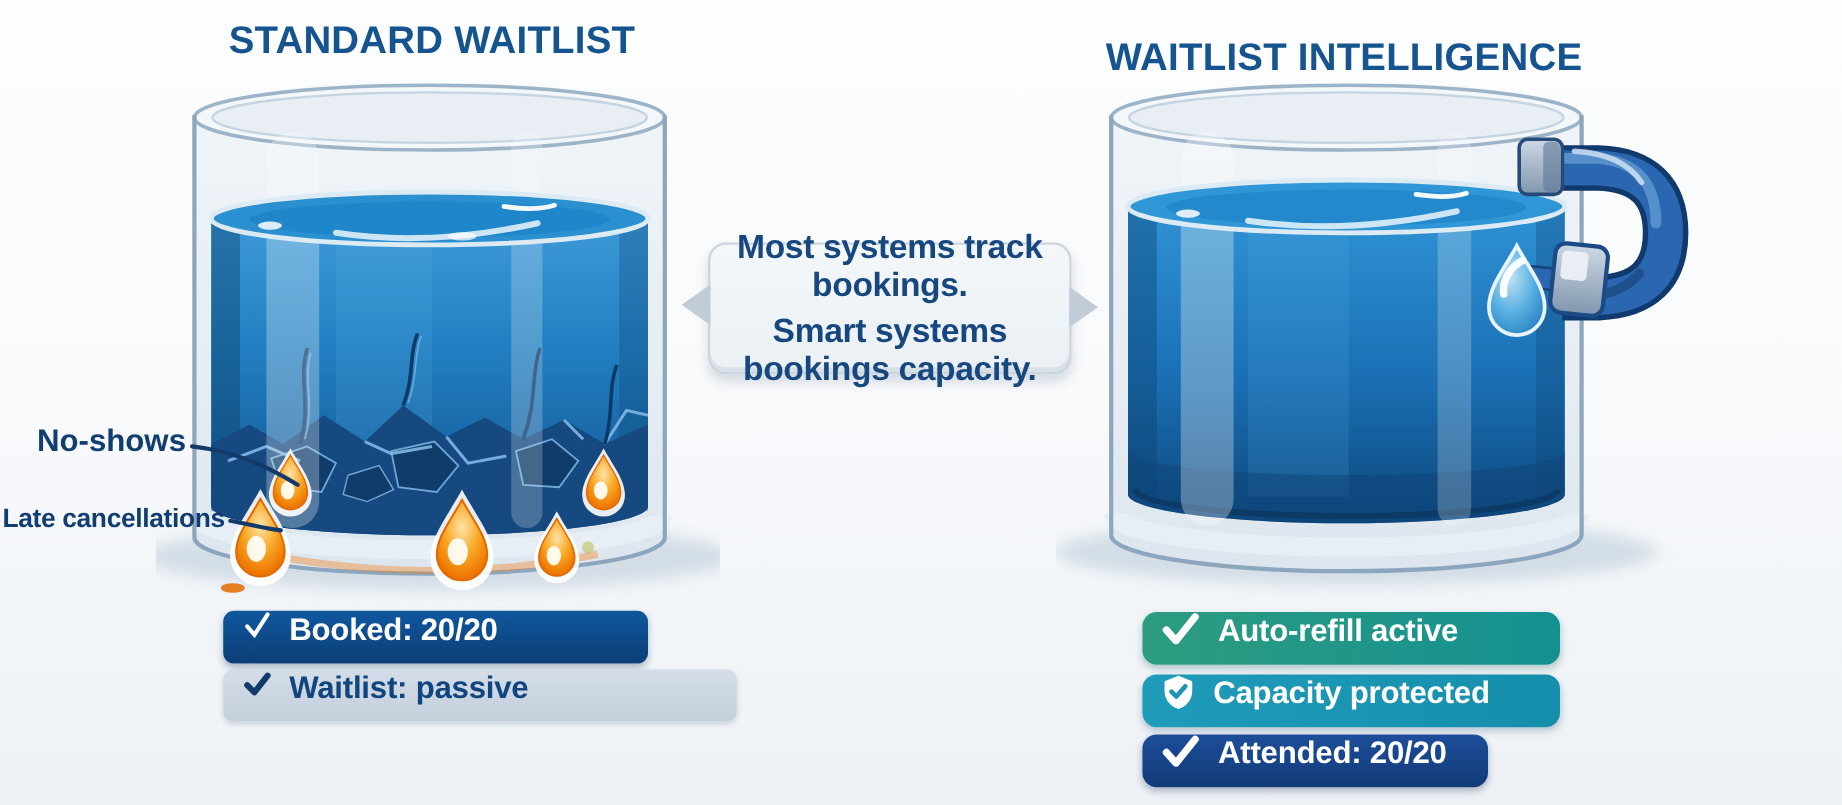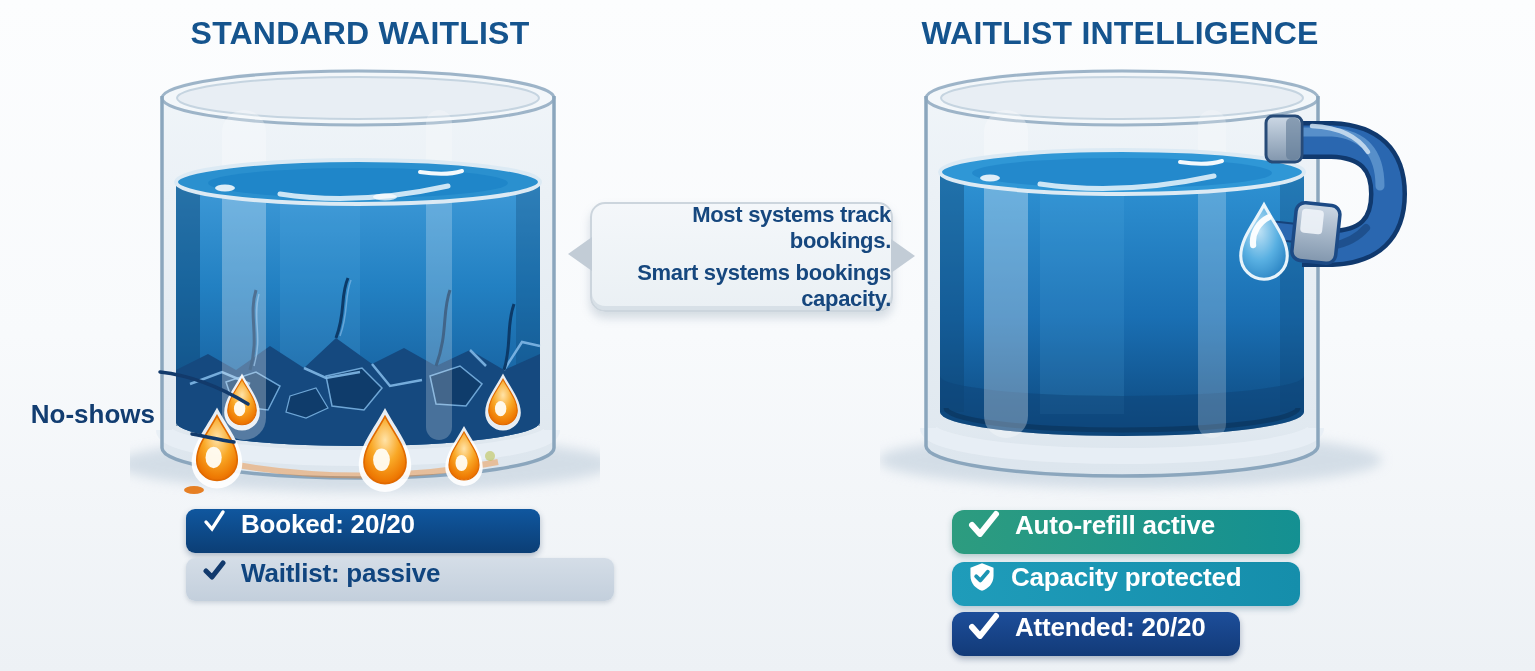--- a/index.html
+++ b/index.html
@@ -6,39 +6,39 @@
   .canvas {
     position:relative; width:1535px; height:671px; overflow:hidden;
     background:linear-gradient(180deg,#fcfdfe 0%,#f8fafc 50%,#edf1f5 100%);
     font-family:"Liberation Sans", sans-serif;
   }
   .panel-title {
     position:absolute; top:15px; width:470px; text-align:center;
     font-size:32px; font-weight:800; letter-spacing:0.2px; color:#15548e;
   }
   .title-left  { left:125px; }
-  .title-right { left:885px; }
+  .title-right { left:885px;margin-top:14px; }
 
   .ill { position:absolute; }
   .glass-left  { left:130px; top:66px; }
   .glass-right { left:880px; top:60px; }
   .connectors  { left:0; top:330px; }
 
-  .callout { position:absolute; font-weight:800; color:#123d71;margin-top:47px; }
+  .callout { position:absolute; font-weight:800; color:#123d71; }
   .callout-noshows { left:10px;  top:352px; width:145px; text-align:right; font-size:26px; }
   .callout-late    { left:2px;   top:419px; width:188px; text-align:left;  font-size:22px; letter-spacing:-0.3px; }
 
   .bubble {
     position:absolute; left:590px; top:202px; width:303px; height:110px;
     background:linear-gradient(180deg,#f4f7fa,#eaf0f4);
     border:2px solid #ccd5dd; border-radius:15px; box-sizing:border-box;
     box-shadow:0 6px 10px rgba(120,140,160,0.28), inset 0 -4px 0 rgba(160,175,190,0.25);
     display:flex; flex-direction:column; justify-content:center; gap:6px;
   }
-  .bubble-line { text-align:right; font-size:22px; font-weight:800; color:#16477e; letter-spacing:-0.3px; }
+  .bubble-line { text-align:center; font-size:28px; font-weight:800; color:#16477e; letter-spacing:-0.3px; }
   .tail { position:absolute; width:0; height:0; }
   .tail-l { left:-24px; top:33px; border-top:17px solid transparent; border-bottom:17px solid transparent; border-right:24px solid #c2ccd6; }
   .tail-r { right:-24px; top:35px; border-top:17px solid transparent; border-bottom:17px solid transparent; border-left:24px solid #c2ccd6; }
 
   .badge {
     position:absolute; height:44px; display:flex; align-items:flex-start; gap:15px;
     padding:0 0 0 16px; box-sizing:border-box; border-radius:9px;
     font-weight:800; font-size:26px; letter-spacing:-0.2px;
   }
   .badge .bicon { display:flex; align-items:center; justify-content:center; }
@@ -241,20 +241,21 @@
       <path d="M-7,2 C-8,-6 -3,-13 3,-16" stroke="#ffffff" stroke-width="4" fill="none" opacity="0.95" stroke-linecap="round"></path>
     </g>
   </svg>
 
   <svg class="ill connectors" width="300" height="130" viewBox="0 0 300 130">
     <path d="M160,42 C195,46 222,58 248,74" stroke="#123a6b" stroke-width="3.5" fill="none" stroke-linecap="round"></path>
     <path d="M192,104 C208,107 220,110 234,112" stroke="#123a6b" stroke-width="3.5" fill="none" stroke-linecap="round"></path>
   </svg>
 
   <div class="callout callout-noshows">No-shows</div>
+  <div class="callout callout-late">Late cancellations</div>
 
   <div class="bubble">
     <div class="tail tail-l"></div>
     <div class="tail tail-r"></div>
     <div class="bubble-line">Most systems track bookings.</div>
     <div class="bubble-line">Smart systems bookings capacity.</div>
   </div>
 
   <div class="badge b-booked">
     <span class="bicon">

